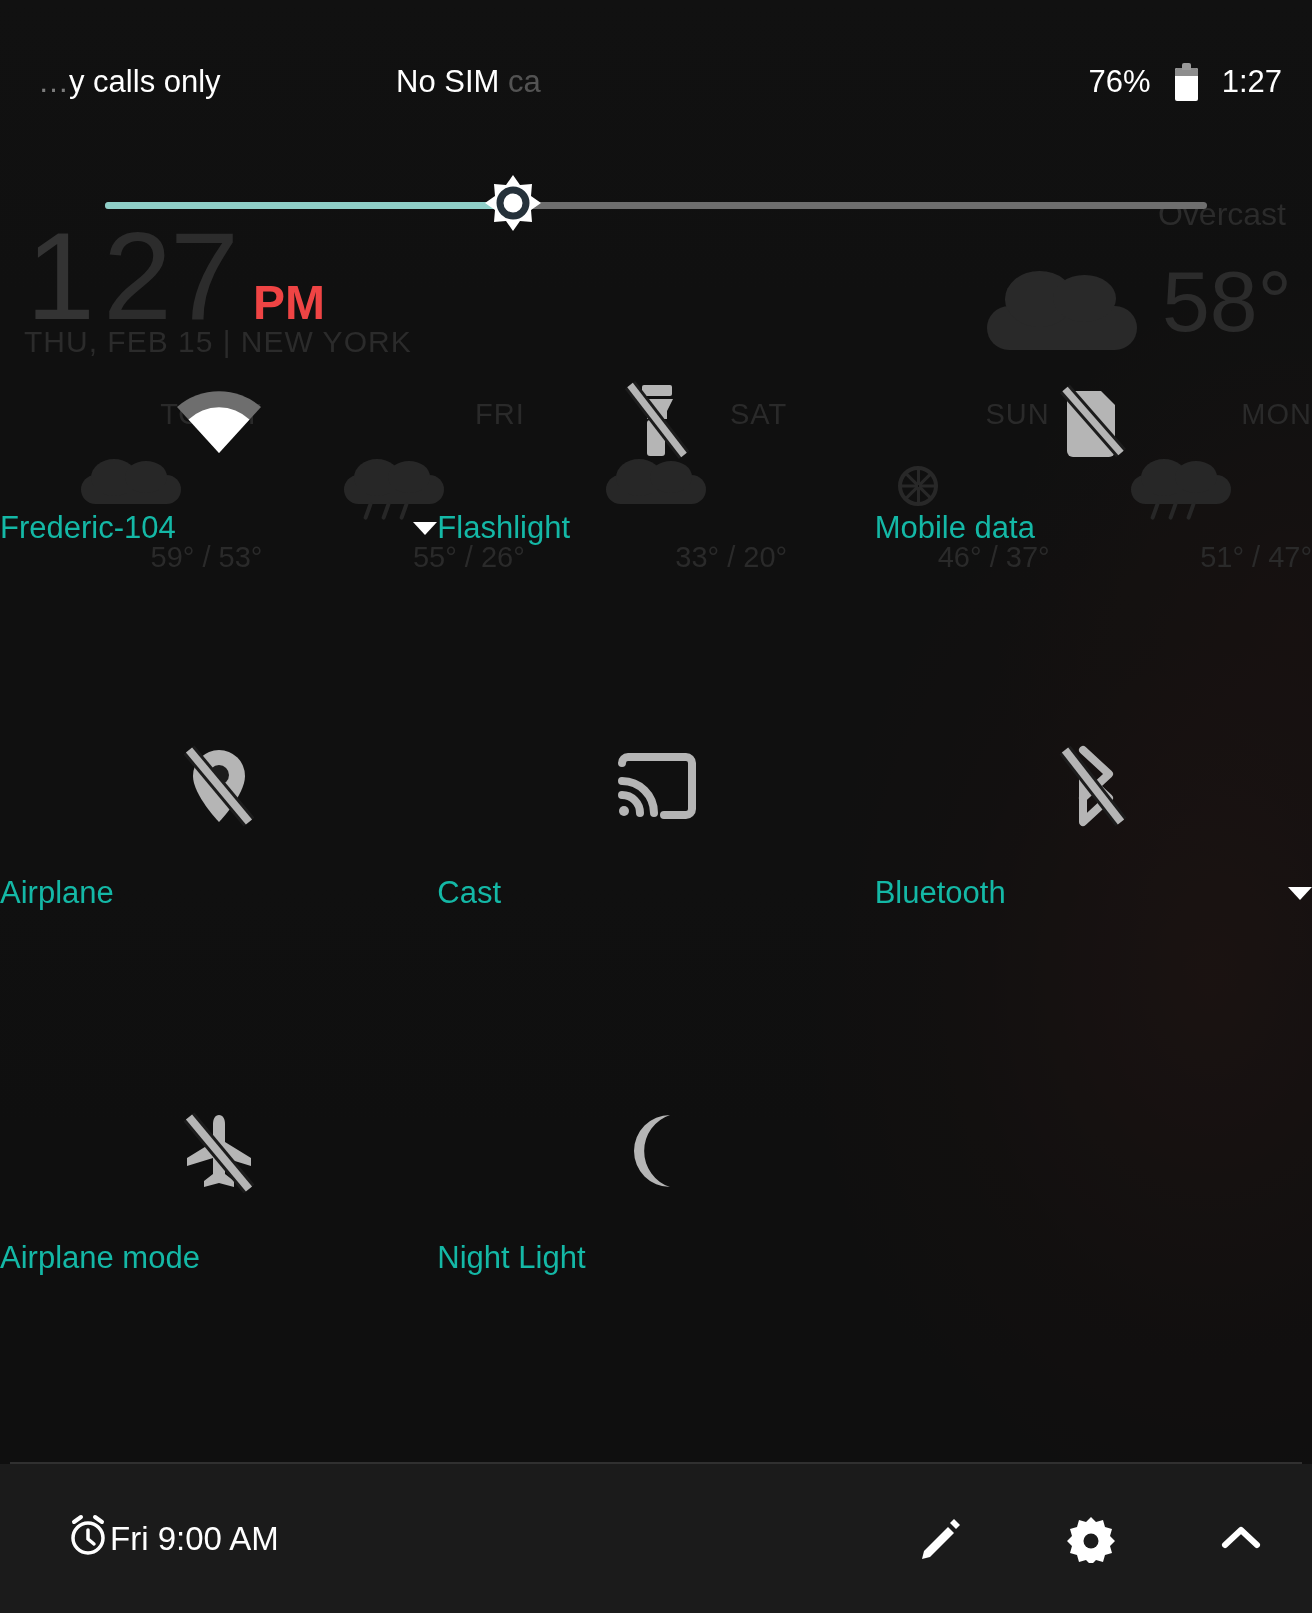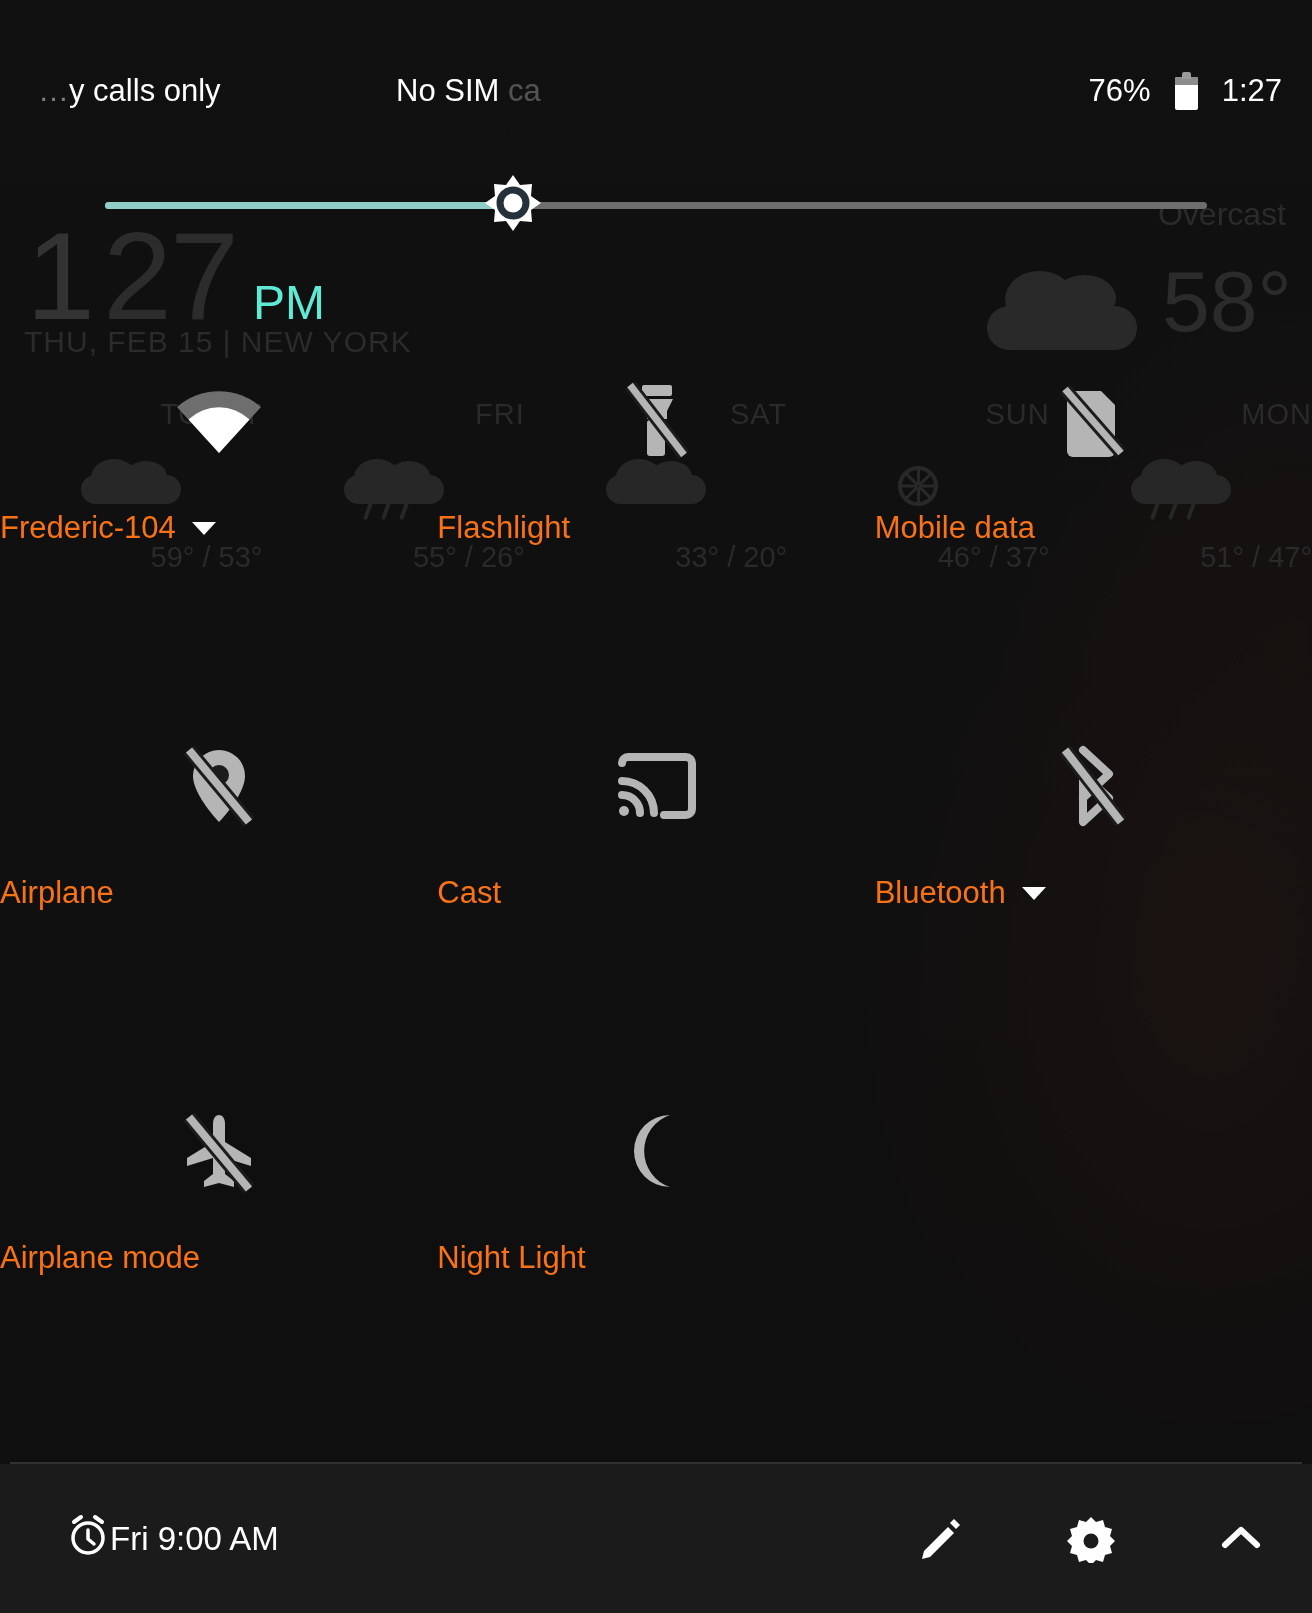--- a/index.html
+++ b/index.html
@@ -26,21 +26,21 @@
   .scrim { position:absolute; inset:0; background:rgba(12,12,12,0.70); }
 
   .bgwidget { position:absolute; inset:0; pointer-events:none; }
   .bg-clock {
     position:absolute; left:26px; top:214px;
     display:flex; align-items:baseline; gap:0px;
     color:#2f2f2f;
   }
   .bg-clock .h { font-size:124px; font-weight:300; letter-spacing:-2px; color:#333333; line-height:1; }
   .bg-clock .m { font-size:124px; font-weight:300; letter-spacing:-2px; color:#2c2c2c; line-height:1; margin-left:10px; }
-  .bg-clock .ampm { font-size:48px; font-weight:400; color:#5eead4; margin-left:16px; line-height:1; }
+  .bg-clock .ampm { font-size:48px; font-weight:700; color:#ef4444; margin-left:16px; line-height:1; }
   .bg-date {
     position:absolute; left:24px; top:325px;
     font-size:30px; letter-spacing:1px; color:#2b2b2b; font-weight:400;
   }
   .bg-cond {
     position:absolute; right:26px; top:196px;
     font-size:32px; color:#2b2b2b;
   }
   .bg-temp {
     position:absolute; right:20px; top:258px;
@@ -78,21 +78,21 @@
     position:absolute; left:50%; top:50%; width:40px; height:40px; margin:-20px 0 0 -20px;
     border:4px solid #282828; border-radius:50%;
   }
   .sunshape .ray {
     position:absolute; left:50%; top:50%; width:3px; height:38px; margin-left:-1.5px; margin-top:-19px;
     background:linear-gradient(to top, rgba(0,0,0,0) 52%, #282828 52%);
   }
 
   
   .statusbar {
-    position:absolute; left:0; right:0; top:17px; height:148px;
+    position:absolute; left:0; right:0; top:8px; height:148px;
     display:flex; align-items:center; color:#fff;
   }
   .sb-left { position:absolute; left:38px; font-size:31px; white-space:nowrap; }
   .sb-left .fade { color:rgba(255,255,255,0.45); }
   .sb-mid { position:absolute; left:396px; font-size:31px; white-space:nowrap; }
   .sb-mid .fade2 { color:rgba(255,255,255,0.28); }
   .sb-right { position:absolute; right:30px; display:flex; align-items:center; gap:24px; font-size:31px; }
   .batt { position:relative; width:23px; height:38px; }
   .batt .body { position:absolute; left:0; bottom:0; width:23px; height:33px; background:#fff; border-radius:2px; }
   .batt .cap { position:absolute; left:7px; top:0; width:9px; height:7px; background:#9a9a9a; border-radius:2px 2px 0 0; }
@@ -120,22 +120,22 @@
   .tile {
     flex:1; position:relative;
     display:flex; flex-direction:column; align-items:center;
   }
   .tile .ticon {
     height:118px; display:flex; align-items:center; justify-content:center;
     margin-top:22px;
   }
   .tile .tlabel {
     position:absolute; top:170px; left:0; right:0;
-    display:flex; align-items:center; justify-content:flex-start; gap:16px;
-    color:#f97316; font-size:31px; white-space:nowrap;
+    display:flex; align-items:center; justify-content:space-between; gap:16px;
+    color:#14b8a6; font-size:31px; white-space:nowrap;
   }
   .caret {
     width:0; height:0; border-left:12px solid transparent; border-right:12px solid transparent;
     border-top:13px solid #ffffff;
   }
 
   
   .divider {
     position:absolute; left:10px; right:10px; top:1462px; height:2px;
     background:rgba(255,255,255,0.14);

